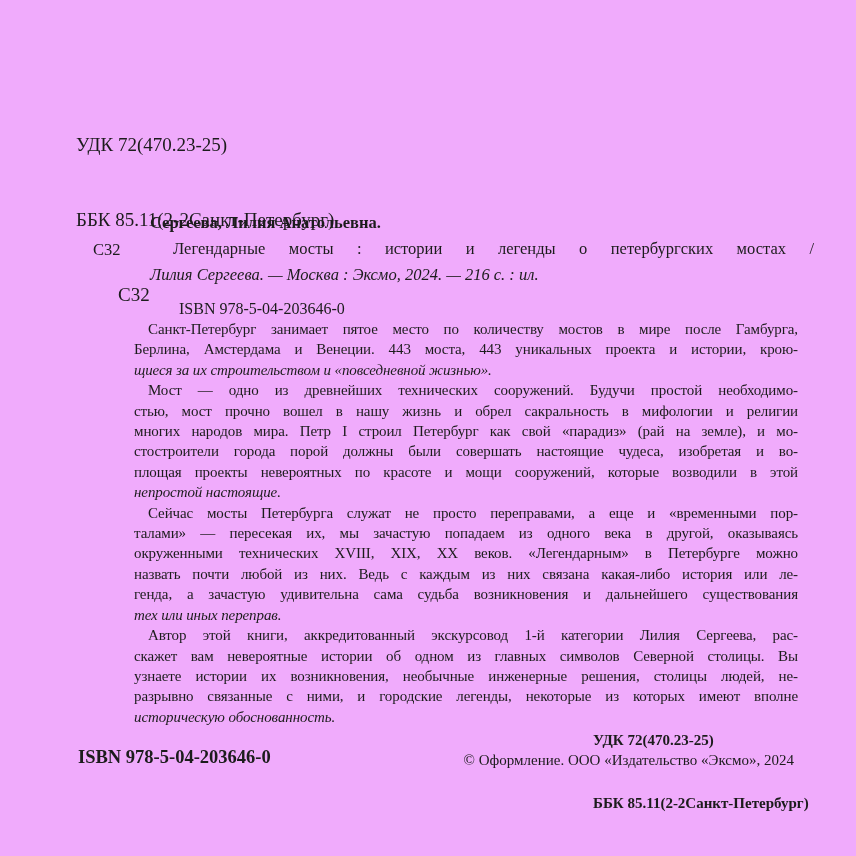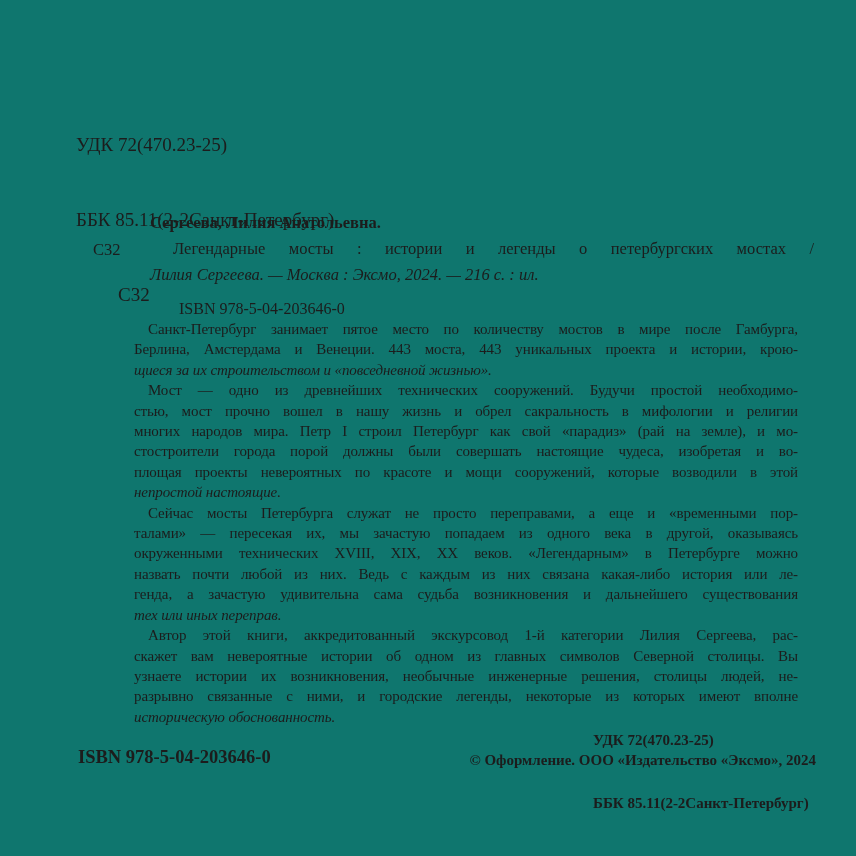--- a/index.html
+++ b/index.html
@@ -4,21 +4,21 @@
 <style>
   html, body {
     margin: 0;
     padding: 0;
     background: #ffffff;
   }
   .page {
     position: relative;
     width: 856px;
     height: 856px;
-    background: #0f766e;
+    background: #f0abfc;
     color: #1c1c1c;
     font-family: "Liberation Serif", "DejaVu Serif", serif;
     overflow: hidden;
   }
   
   .top-block {
     position: absolute;
     left: 76px;
     top: 82px;
     font-size: 19px;
@@ -97,23 +97,23 @@
     position: absolute;
     left: 78px;
     top: 745px;
     font-weight: bold;
     font-size: 18.5px;
     line-height: 24px;
     white-space: pre;
   }
   .footer-copyright {
     position: absolute;
-    right: 40px;
+    right: 62px;
     top: 750px;
-    font-weight: bold;
+    font-weight: normal;
     font-size: 15px;
     line-height: 20px;
     white-space: pre;
   }
 </style>
 </head>
 <body>
 
 <div class="page">
 

